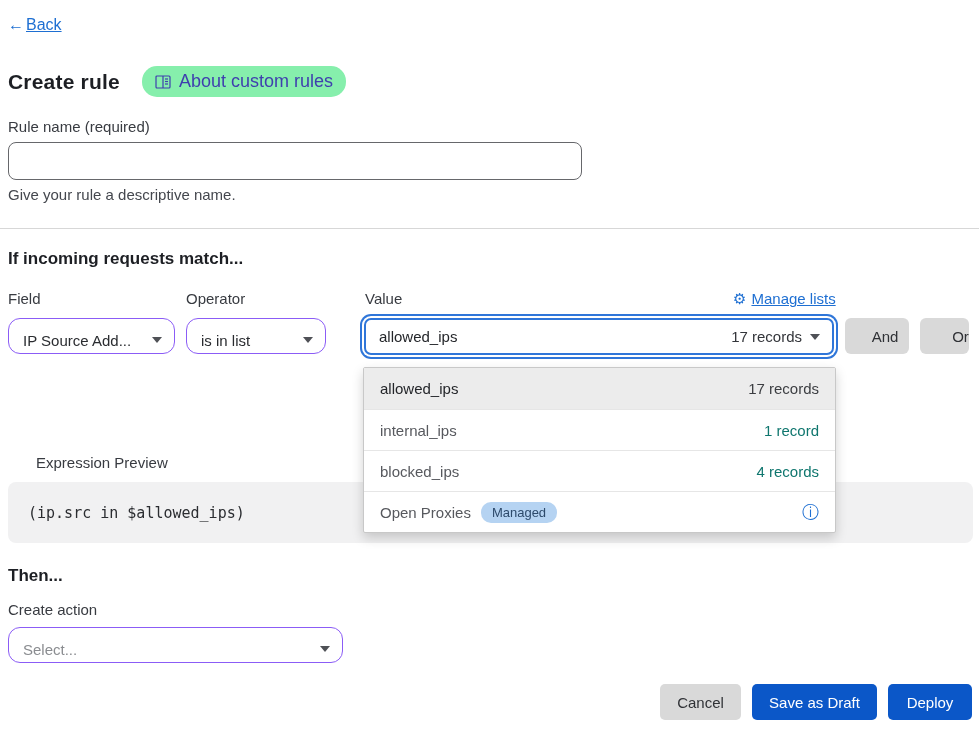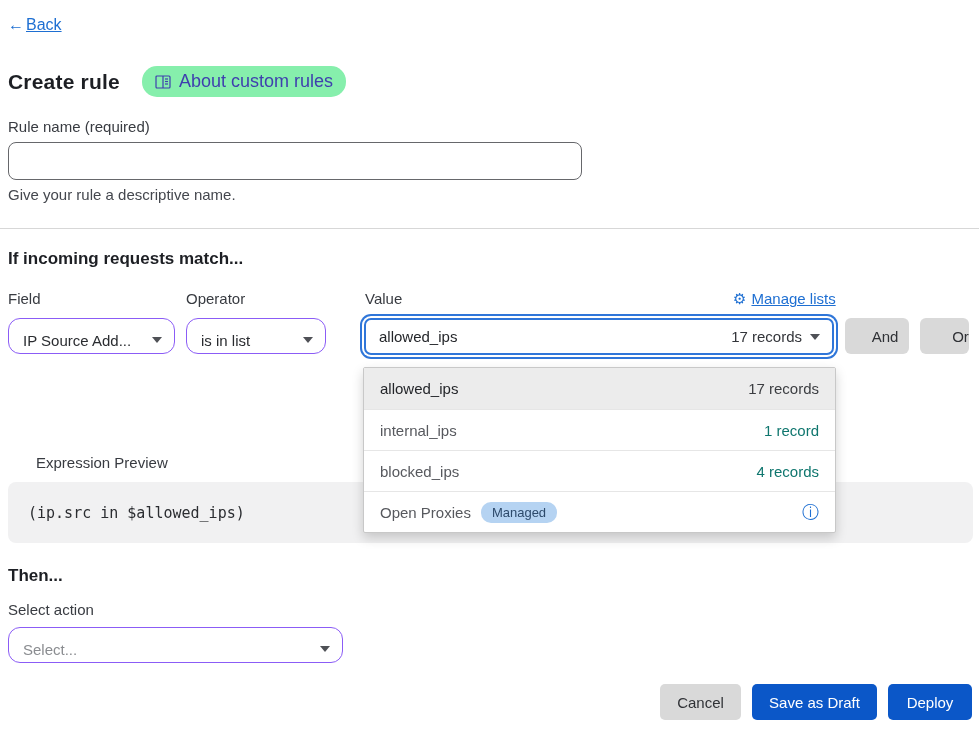--- a/index.html
+++ b/index.html
@@ -204,21 +204,21 @@
     </div>
   </div>
 
   <div class="abs form-label expr-label">Expression Preview</div>
   <a class="abs link edit-expression">Edit expression</a>
   <div class="abs expr-box">
     <span class="expr-code">(ip.src in $allowed_ips)</span>
   </div>
 
   <h2 class="abs section-heading" style="left:8px; top:566px;">Then...</h2>
-  <label class="abs form-label" style="left:8px; top:601px;">Select action</label>
+  <label class="abs form-label" style="left:8px; top:601px;">Create action</label>
   <div class="abs select-box" style="left:8px; top:627px; width:335px;">
     <span class="placeholder">Select...</span>
     <span class="caret"></span>
   </div>
 
   <button class="abs btn btn-secondary" style="left:660px; top:684px; width:81px;">Cancel</button>
   <button class="abs btn btn-primary" style="left:752px; top:684px; width:125px;">Save as Draft</button>
   <button class="abs btn btn-primary" style="left:888px; top:684px; width:84px;">Deploy</button>
 
 </div>

